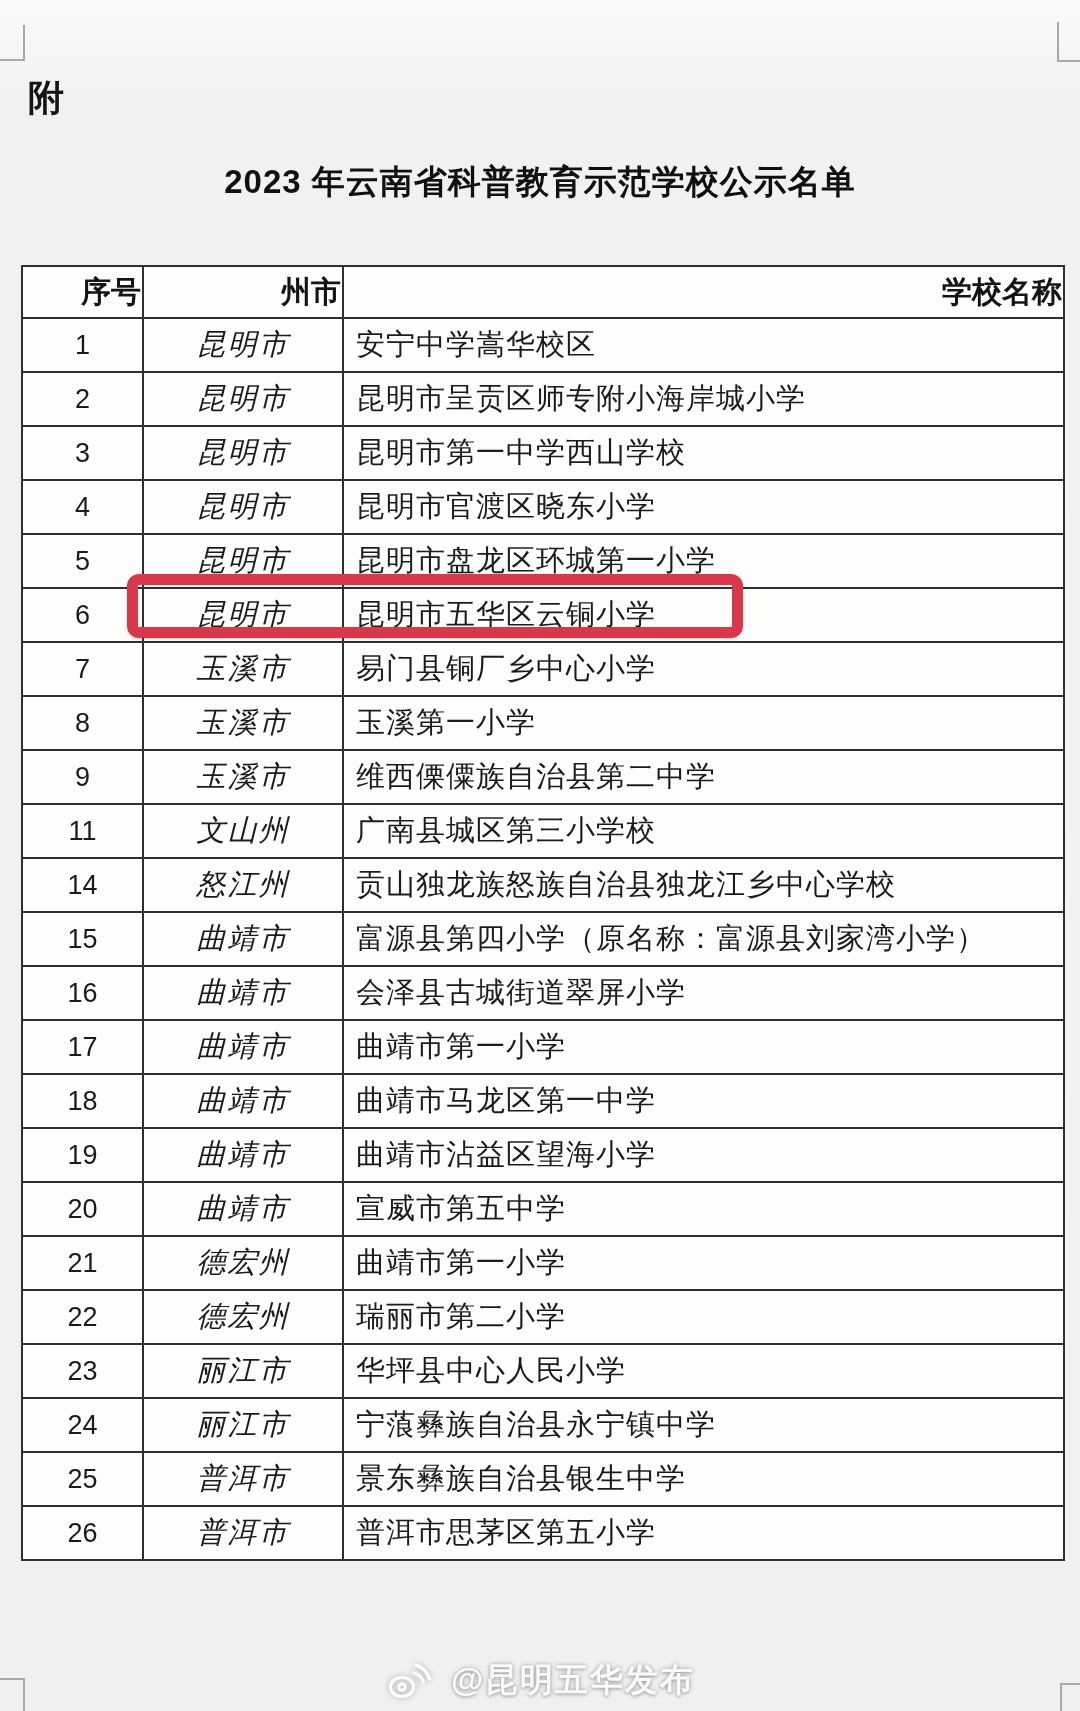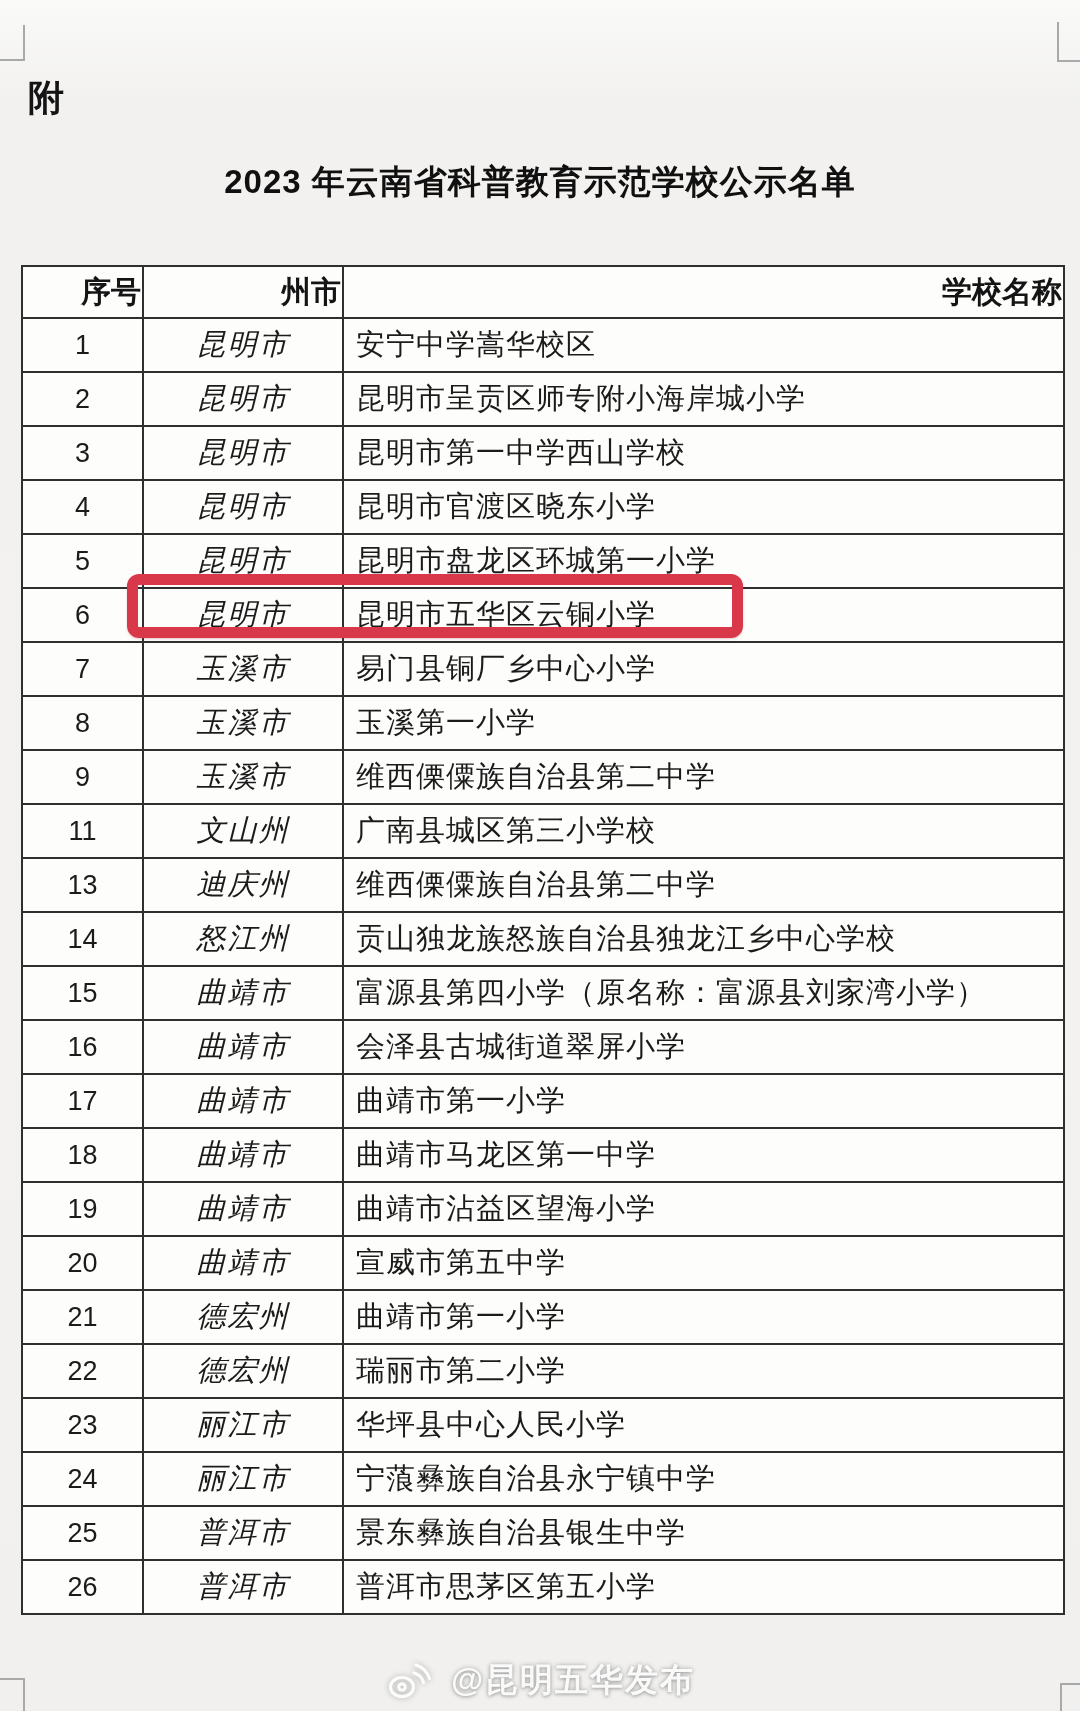--- a/index.html
+++ b/index.html
@@ -186,25 +186,20 @@
         <td class="cell-no">9</td>
         <td class="cell-city">玉溪市</td>
         <td class="cell-school">维西傈僳族自治县第二中学</td>
       </tr>
       <tr>
         <td class="cell-no">11</td>
         <td class="cell-city">文山州</td>
         <td class="cell-school">广南县城区第三小学校</td>
       </tr>
       <tr>
-        <td class="cell-no">13</td>
-        <td class="cell-city">迪庆州</td>
-        <td class="cell-school">维西傈僳族自治县第二中学</td>
-      </tr>
-      <tr>
         <td class="cell-no">14</td>
         <td class="cell-city">怒江州</td>
         <td class="cell-school">贡山独龙族怒族自治县独龙江乡中心学校</td>
       </tr>
       <tr>
         <td class="cell-no">15</td>
         <td class="cell-city">曲靖市</td>
         <td class="cell-school">富源县第四小学（原名称：富源县刘家湾小学）</td>
       </tr>
       <tr>

